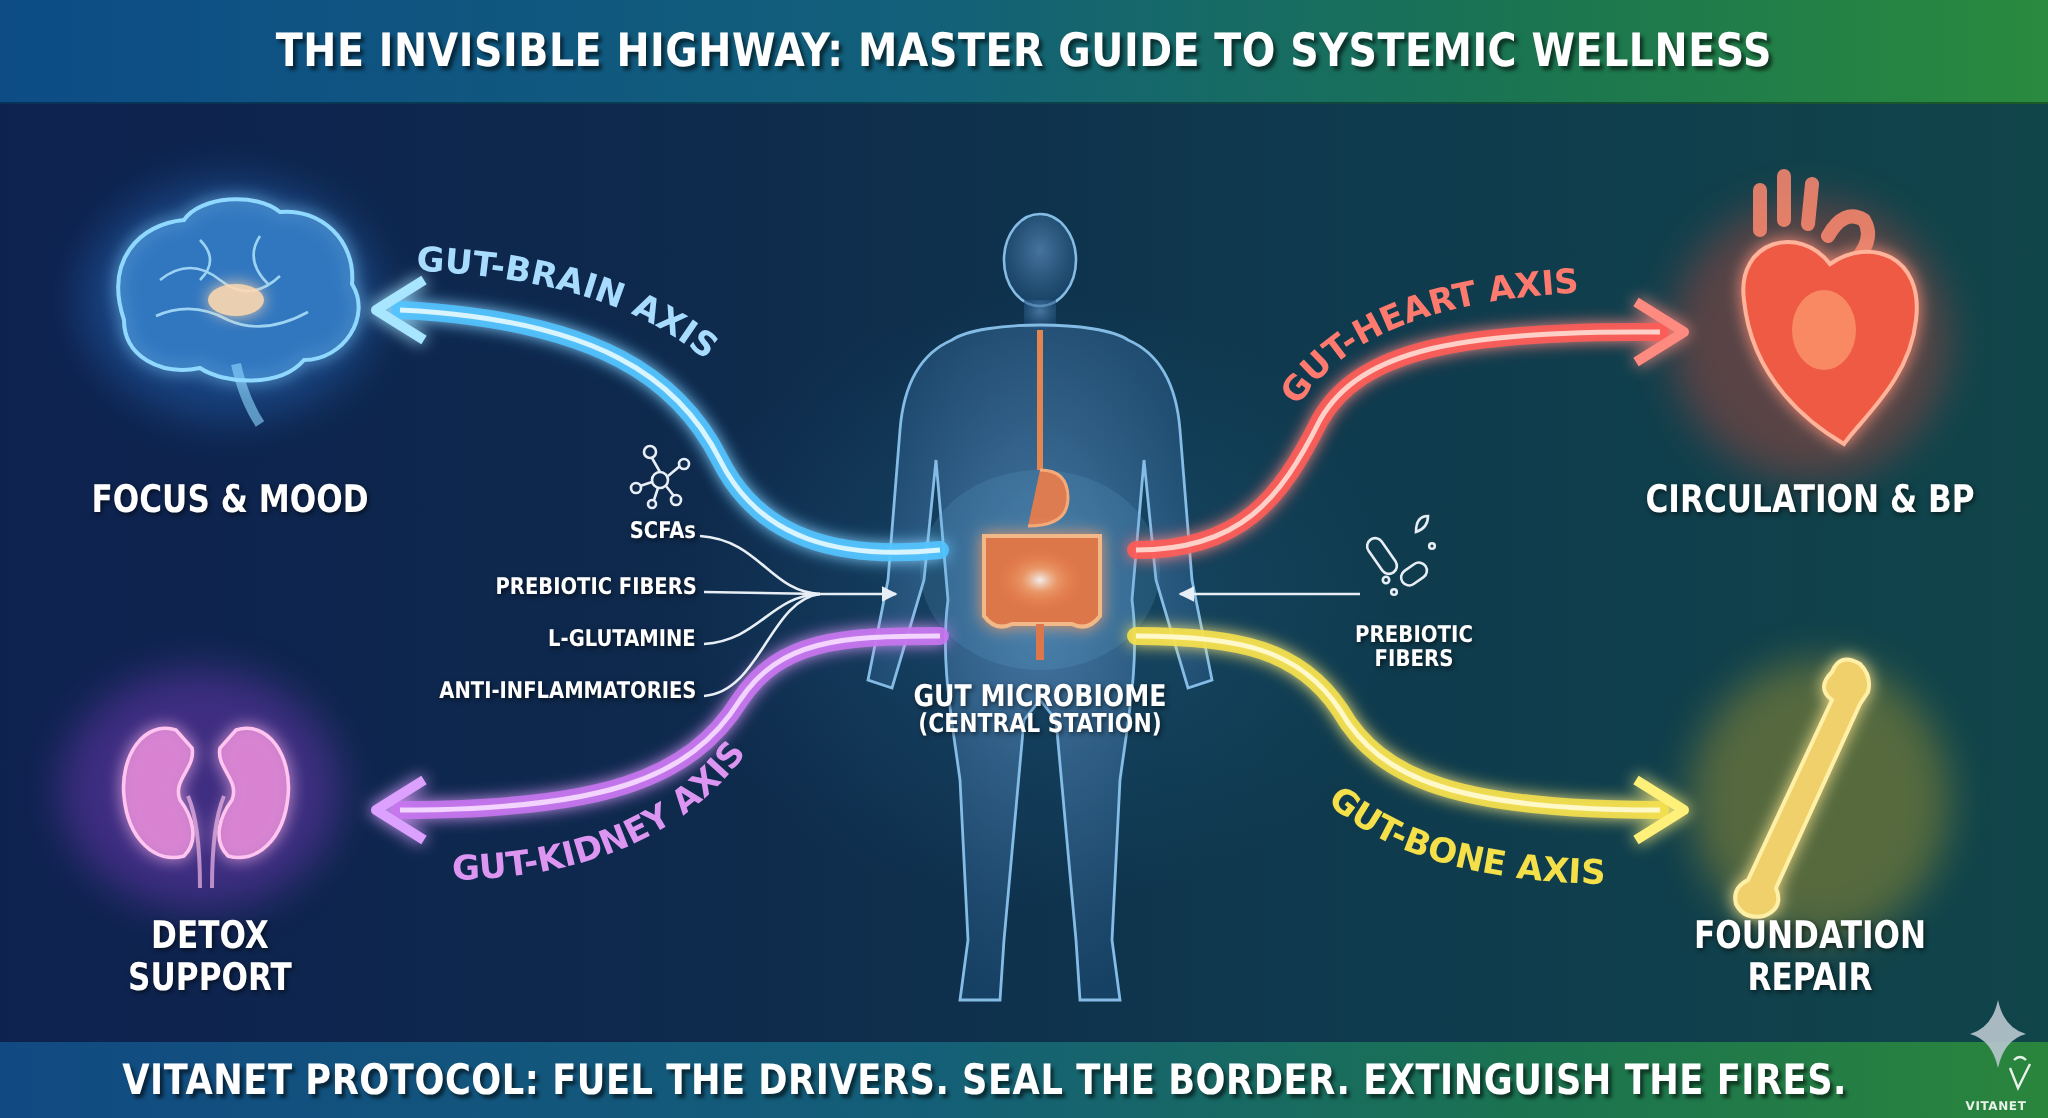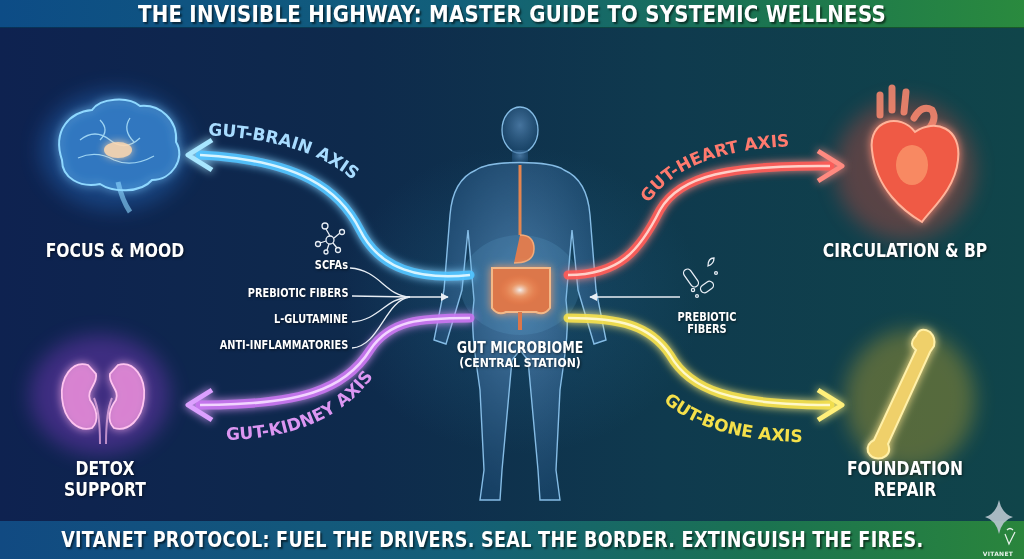--- a/index.html
+++ b/index.html
@@ -8,21 +8,21 @@
 
   .canvas {
     position: absolute; left: 0; top: 0; width: 1024px; height: 559px;
     background:
       radial-gradient(ellipse 260px 220px at 520px 300px, rgba(40,110,150,0.35), transparent 70%),
       linear-gradient(90deg, #0e2250 0%, #0e2a4c 35%, #0f3a4e 65%, #10454a 100%);
     overflow: hidden;
   }
 
   .header {
-    position: absolute; left: 0; top: 0; width: 1024px; height: 28px;
+    position: absolute; left: 0; top: 0; width: 1024px; height: 52px;
     background: linear-gradient(90deg, #0d4c86 0%, #12607a 45%, #1b7550 75%, #2a8a3e 100%);
     display: flex; align-items: center; justify-content: center;
     border-bottom: 1px solid rgba(0,0,0,0.35);
   }
   .header-title {
     color: #ffffff; font-family: "DejaVu Sans", sans-serif; font-weight: bold;
     font-size: 23px; letter-spacing: 0.3px; transform: scaleX(0.86);
     text-shadow: 2px 2px 2px rgba(0,0,0,0.55); white-space: nowrap;
   }
 

